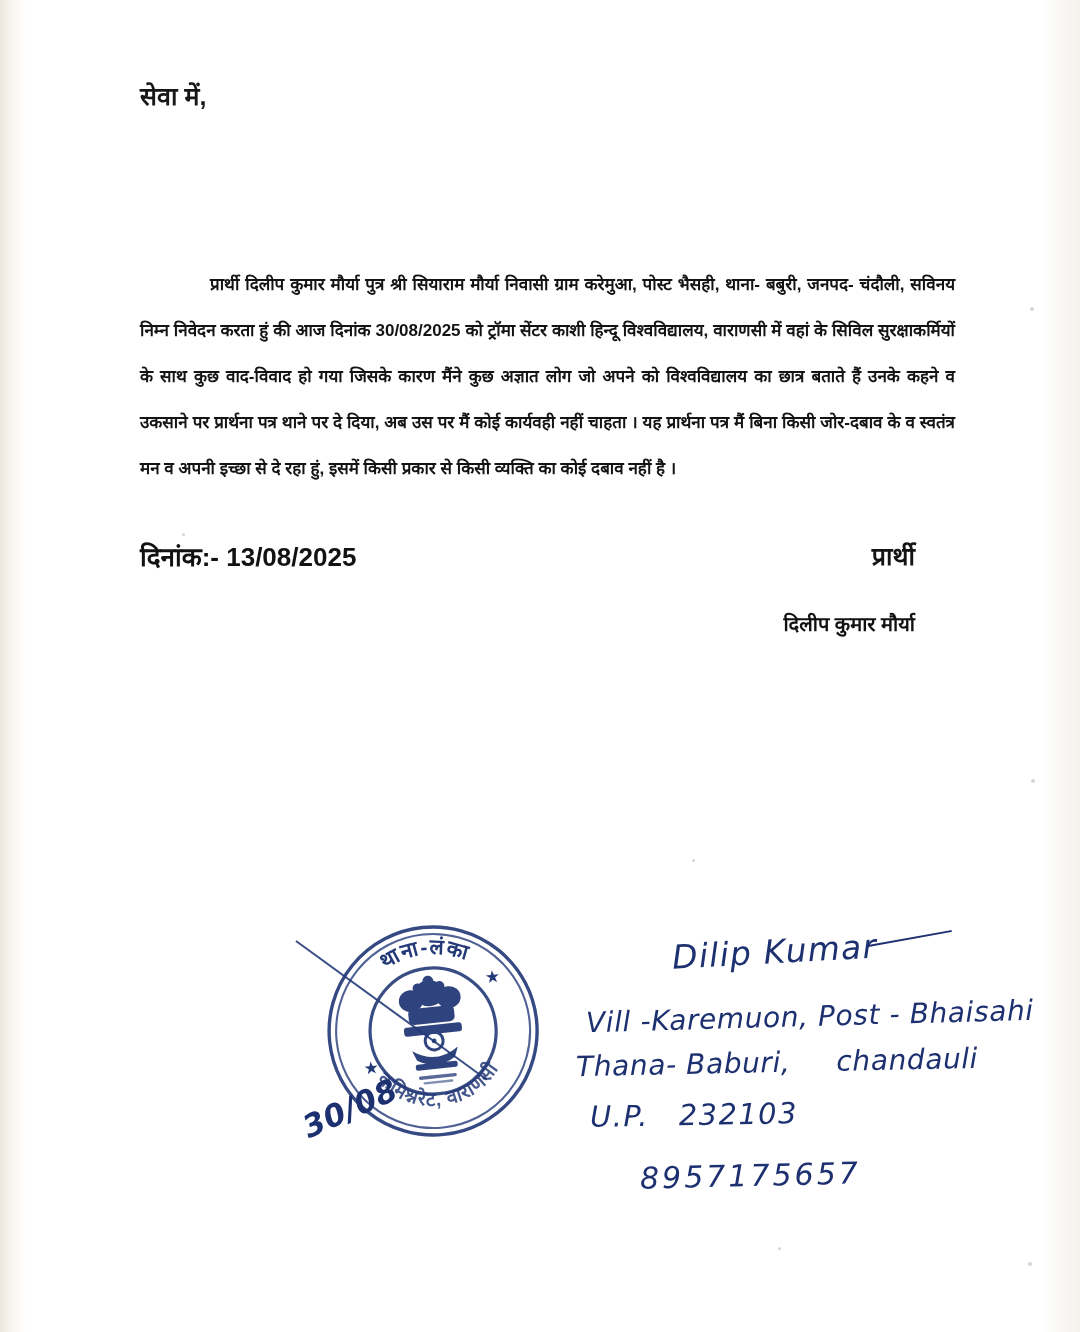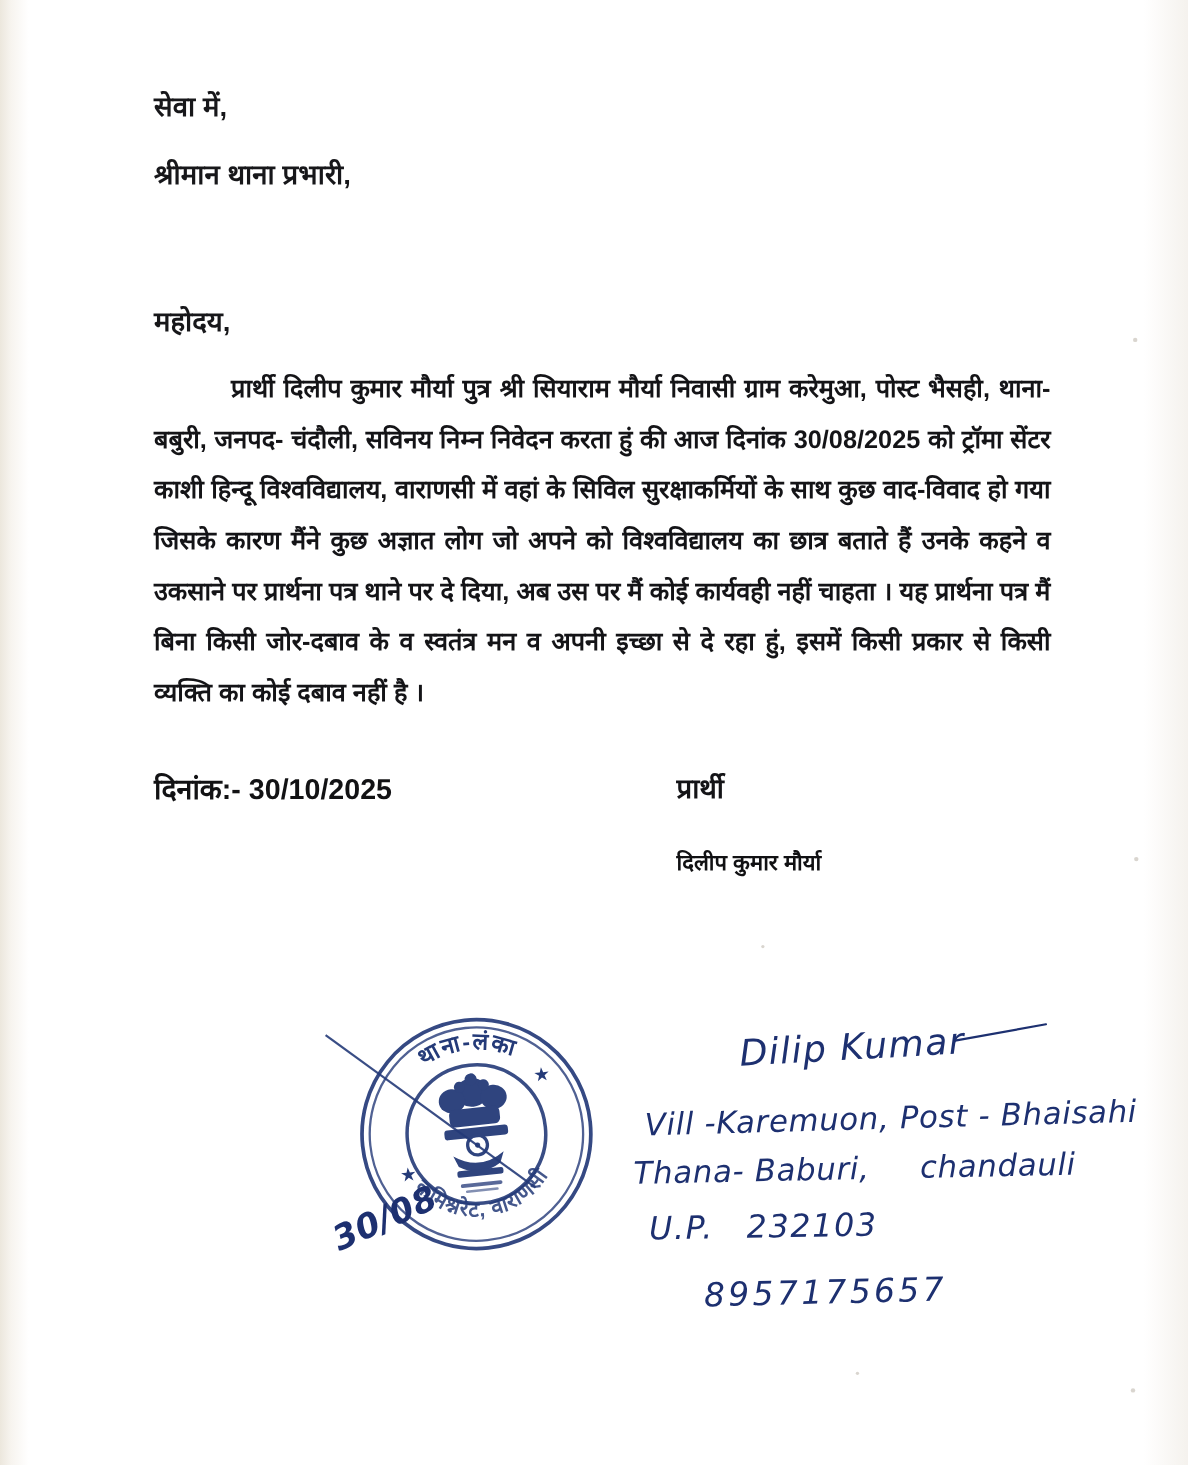--- a/index.html
+++ b/index.html
@@ -61,21 +61,21 @@
   }
   .salutation {
     font-family: "Liberation Sans", "DejaVu Sans", sans-serif;
     font-weight: 700;
     font-size: 25px;
     color: #17171a;
   }
   .body-para {
     font-family: "Liberation Sans", "DejaVu Sans", sans-serif;
     font-weight: 700;
-    font-size: 23px;
+    font-size: 17px;
     line-height: 46px;
     color: #141417;
     text-align: justify;
     text-justify: inter-word;
     text-indent: 70px;
     margin: 0;
   }
   .body-para.second { text-indent: 72px; }
 
   .sign-row {
@@ -84,21 +84,21 @@
     justify-content: space-between;
   }
   .date-label {
     font-family: "Liberation Sans", "DejaVu Sans", sans-serif;
     font-weight: 700;
     font-size: 26px;
     color: #121214;
     white-space: nowrap;
   }
   .applicant-col {
-    text-align: left;
+    text-align: right;
     width: 300px;
     margin-right: 40px;
   }
   .applicant-label {
     font-family: "Liberation Sans", "DejaVu Sans", sans-serif;
     font-weight: 700;
     font-size: 25px;
     color: #141417;
   }
   .applicant-name {
@@ -215,33 +215,31 @@
   <div class="speck" style="left:1028px;top:1262px;width:4px;height:4px;"></div>
   <div class="speck" style="left:778px;top:1247px;width:3px;height:3px;"></div>
   <div class="speck" style="left:182px;top:533px;width:3px;height:3px;"></div>
   <div class="speck" style="left:692px;top:859px;width:3px;height:3px;"></div>
 
   <div class="content">
 
     <div style="height:78px"></div>
     <div class="addr-line">सेवा में,</div>
     <div style="height:28px"></div>
-    <div class="addr-line">श्रीमान थाना प्रभारी,</div>
     <div style="height:28px"></div>
 
     <div style="height:72px"></div>
-    <div class="salutation">महोदय,</div>
 
     <div style="height:22px"></div>
     <p class="body-para">प्रार्थी दिलीप कुमार मौर्या पुत्र श्री सियाराम मौर्या निवासी ग्राम करेमुआ, पोस्ट भैसही, थाना- बबुरी, जनपद- चंदौली, सविनय निम्न निवेदन करता हुं की आज दिनांक 30/08/2025 को ट्रॉमा सेंटर काशी हिन्दू विश्वविद्यालय, वाराणसी में वहां के सिविल सुरक्षाकर्मियों के साथ कुछ वाद-विवाद हो गया जिसके कारण मैंने कुछ अज्ञात लोग जो अपने को विश्वविद्यालय का छात्र बताते हैं उनके कहने व उकसाने पर प्रार्थना पत्र थाने पर दे दिया, अब उस पर मैं कोई कार्यवही नहीं चाहता । यह प्रार्थना पत्र मैं बिना किसी जोर-दबाव के व स्वतंत्र मन व अपनी इच्छा से दे रहा हुं, इसमें किसी प्रकार से किसी व्यक्ति का कोई दबाव नहीं है ।</p>
     <div style="height:18px"></div>
 
     <div style="height:28px"></div>
     <div class="sign-row">
-      <div class="date-label">दिनांक:- 30/10/2025</div>
+      <div class="date-label">दिनांक:- 13/08/2025</div>
       <div class="applicant-col">
         <div class="applicant-label">प्रार्थी</div>
         <div class="applicant-name">दिलीप कुमार मौर्या</div>
       </div>
     </div>
 
   </div>
 
   <div class="seal-wrap">
     <svg width="230" height="230" viewBox="0 0 230 230">

